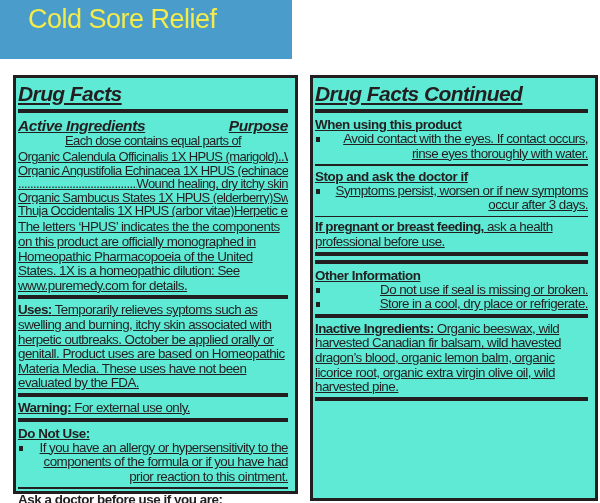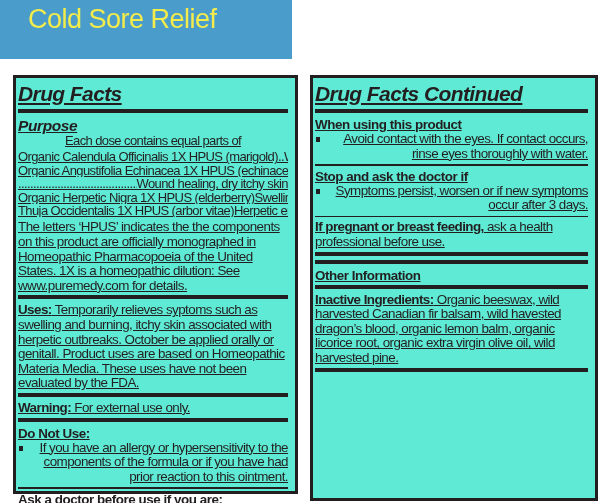--- a/index.html
+++ b/index.html
@@ -47,39 +47,40 @@
 
 <div class="banner">
   <div class="banner-title">Cold Sore Relief</div>
 </div>
 
 <div class="panel panel-left">
   <div class="h-title">Drug Facts</div>
   <div class="rule-thick"></div>
 
   <div class="row-head">
+    <span class="h-sub">Active Ingredients</span>
     <span class="h-sub">Purpose</span>
   </div>
   <div class="cond-sm">Each dose contains equal parts of</div>
 
   <div class="cond-sm mt3">
     <div class="ing">
       <span class="name">Organic Calendula Officinalis 1X HPUS (marigold)..</span>
       <span class="purpose"> Wound healing</span>
     </div>
     <div class="ing">
       <span class="name">Organic Angustifolia Echinacea 1X HPUS (echinacea)</span>
       <span class="dots"></span>
     </div>
     <div class="ing">
       <span class="dots"></span>
       <span class="purpose"> Wound healing, dry itchy skin</span>
     </div>
     <div class="ing">
-      <span class="name">Organic Herpetic Nigra 1X HPUS (elderberry) </span>
+      <span class="name">Organic Sambucus States 1X HPUS (elderberry) </span>
       <span class="dots"></span>
       <span class="purpose">Swelling</span>
     </div>
     <div class="ing">
       <span class="name">Thuja Occidentalis 1X HPUS (arbor vitae) </span>
       <span class="dots"></span>
       <span class="purpose">Herpetic eruptions</span>
     </div>
   </div>
 
@@ -117,19 +118,23 @@
     <li>Symptoms persist, worsen or if new symptoms  occur after 3 days.</li>
   </ul>
 
   <div class="rule-thin"></div>
   <p class="cond"><span class="bold">If pregnant or breast feeding,</span><span> ask a health professional before use.</span></p>
 
   <div class="rule-thick"></div>
 
   <div class="rule-thick"></div>
   <div class="sec-title">Other Information</div>
+  <ul class="bul cond">
+    <li>Do not use if seal is missing or broken.</li>
+    <li>Store in a cool, dry place or refrigerate.</li>
+  </ul>
 
   <div class="rule-thick"></div>
   <p class="cond"><span class="bold">Inactive Ingredients:</span><span> Organic beeswax, wild harvested Canadian fir balsam, wild havested dragon’s blood, organic lemon balm, organic licorice root, organic extra virgin olive oil, wild harvested pine.</span></p>
 
   <div class="rule-thick"></div>
 
 </div>
 
 </body></html>

